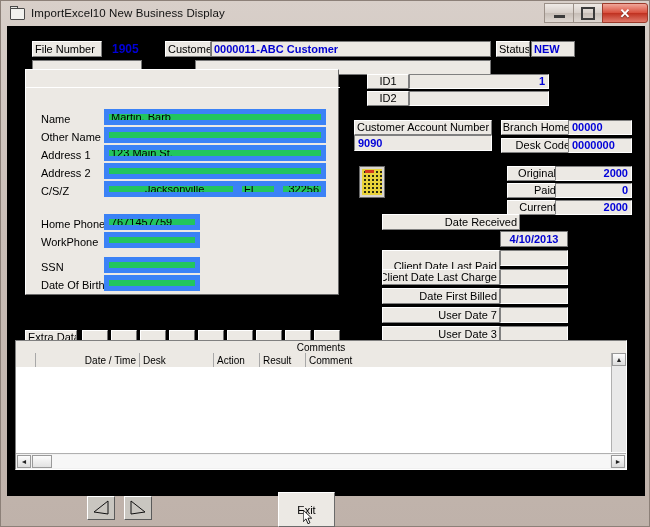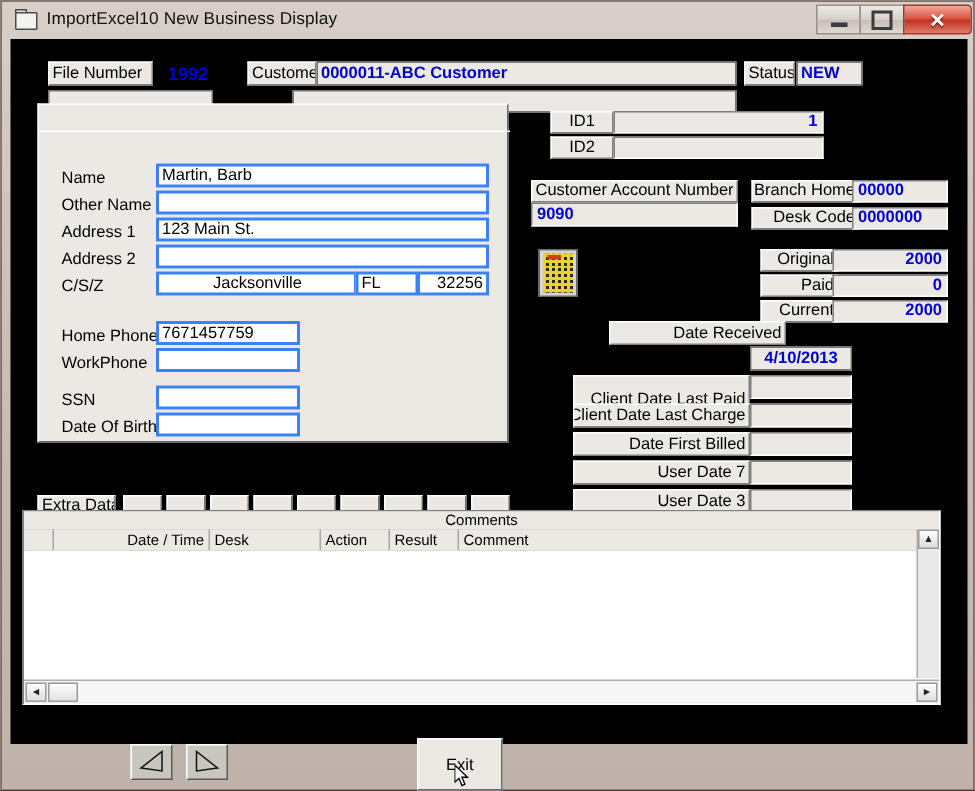--- a/index.html
+++ b/index.html
@@ -79,22 +79,22 @@
     padding: 0 2px;
     display: flex; align-items: center;
     white-space: nowrap;
     overflow: hidden;
     line-height: 1;
   }
   .lbl.r { justify-content: flex-end; }
   .lbl.c { justify-content: center; }
   .txt {
     position: absolute;
-    background: #ffffff;
-    border: 2px solid #3b82f6;
+    background: #22c55e;
+    border: 5px solid #3b82f6;
     box-sizing: border-box;
     font-size: 11px;
     color: #000;
     padding: 0 2px;
     display: flex; align-items: center;
     white-space: nowrap; overflow: hidden;
     line-height: 1;
   }
   .txt.gray { background: #ece9e4; }
   .txt.blue { color: #0000d0; font-weight: bold; }
@@ -277,21 +277,21 @@
         </div>
       <div class="wb close">
           <span class="close-glyph">✕</span>
         </div>
     </div>
   </div>
 
   <div class="client">
 
     <div class="lbl" style="left:25px; top:15px; width:70px; height:16px;">File Number</div>
-    <div class="val" style="left:105px; top:15px; width:60px; height:16px;">1992</div>
+    <div class="val" style="left:105px; top:15px; width:60px; height:16px;">1905</div>
 
     <div class="lbl" style="left:158px; top:15px; width:46px; height:16px;">Customer</div>
     <div class="txt gray blue" style="left:204px; top:15px; width:280px; height:16px; border:1px solid #777;">0000011-ABC Customer</div>
 
     <div class="lbl" style="left:489px; top:15px; width:34px; height:16px;">Status</div>
     <div class="txt gray blue" style="left:524px; top:15px; width:44px; height:16px; border:1px solid #777;">NEW</div>
 
     <div class="txt gray" style="left:25px; top:34px; width:110px; height:15px; border:1px solid #777;"></div>
     <div class="txt gray" style="left:188px; top:34px; width:296px; height:15px; border:1px solid #777;"></div>
 
@@ -356,21 +356,21 @@
 
     <div class="lbl r" style="left:500px; top:140px; width:52px; height:15px;">Original</div>
     <div class="sunk r" style="left:548px; top:140px; width:77px; height:15px;">2000</div>
 
     <div class="lbl r" style="left:500px; top:157px; width:52px; height:15px;">Paid</div>
     <div class="sunk r" style="left:548px; top:157px; width:77px; height:15px;">0</div>
 
     <div class="lbl r" style="left:500px; top:174px; width:52px; height:15px;">Current</div>
     <div class="sunk r" style="left:548px; top:174px; width:77px; height:15px;">2000</div>
 
-    <div class="lbl r" style="left:375px; top:188px; width:118px; height:16px;margin-left:24px;">Date Received</div>
+    <div class="lbl r" style="left:375px; top:188px; width:138px; height:16px;">Date Received</div>
     <div class="txt gray blue c" style="left:493px; top:205px; width:68px; height:16px; justify-content:center; border:1px solid #777;">4/10/2013</div>
 
     <div class="lbl r" style="left:375px; top:224px; width:118px; height:32px;padding-left:45px;">Client Date Last Paid</div>
     <div class="sunk" style="left:493px; top:224px; width:68px; height:16px;"></div>
 
     <div class="lbl r" style="left:375px; top:243px; width:118px; height:16px;">Client Date Last Charge</div>
     <div class="sunk" style="left:493px; top:243px; width:68px; height:16px;"></div>
 
     <div class="lbl r" style="left:375px; top:262px; width:118px; height:16px;">Date First Billed</div>
     <div class="sunk" style="left:493px; top:262px; width:68px; height:16px;"></div>

